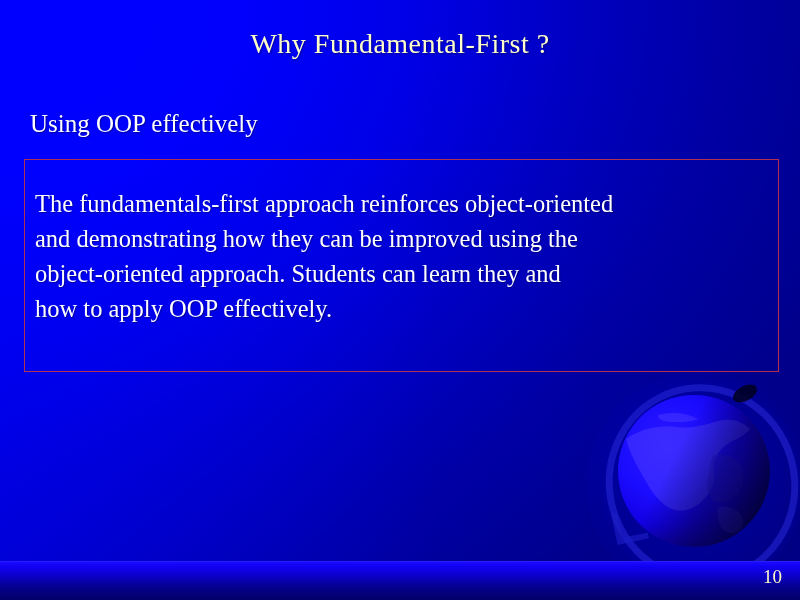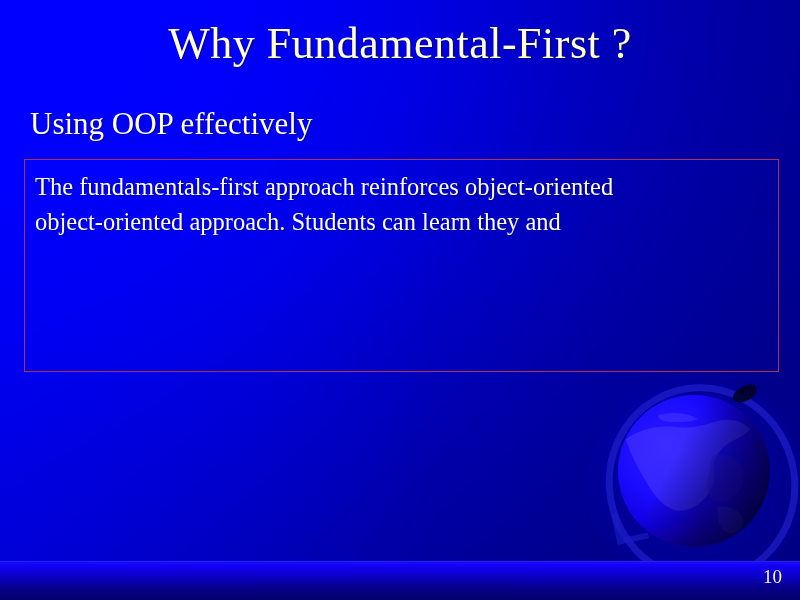--- a/index.html
+++ b/index.html
@@ -148,47 +148,47 @@
     background: #2a1aff;
   }
   
   .slide-title {
     position: absolute;
     left: 0;
     right: 0;
     top: 20px;
     text-align: center;
     color: #ffffcc;
-    font-size: 44px;
+    font-size: 28px;
     line-height: 48px;
     letter-spacing: 0.5px;
     text-shadow: 1px 1px 2px rgba(0,0,60,0.55);
     white-space: nowrap;
   }
   
   .slide-subtitle {
     position: absolute;
     left: 30px;
     top: 109px;
     color: #ffffff;
-    font-size: 31px;
+    font-size: 25px;
     line-height: 30px;
     text-shadow: 1px 1px 1px rgba(0,0,60,0.5);
     white-space: nowrap;
   }
   
   .body-box {
     position: absolute;
     left: 24px;
     top: 159px;
     width: 755px;
     height: 213px;
     border: 1px solid #b03050;
     box-sizing: border-box;
-    padding: 9px 10px 0 10px;
+    padding: 26px 10px 0 10px;
   }
   .body-box p {
     margin: 0;
     color: #ffffff;
     font-size: 24.5px;
     line-height: 35px;
     text-shadow: 1px 1px 1px rgba(0,0,60,0.45);
     white-space: nowrap;
   }
   
@@ -233,18 +233,20 @@
 
   <div class="bottom-band-top"></div>
   <div class="bottom-band"></div>
 
   <div class="slide-title">Why Fundamental-First ?</div>
 
   <div class="slide-subtitle">Using OOP effectively</div>
 
   <div class="body-box">
     <p>The fundamentals-first approach reinforces object-oriented</p>
+    <p>and demonstrating how they can be improved using the</p>
     <p>object-oriented approach. Students can learn they and</p>
+    <p>how to apply OOP effectively.</p>
   </div>
 
   <div class="page-number">10</div>
 
 </div>
 
 </body></html>

